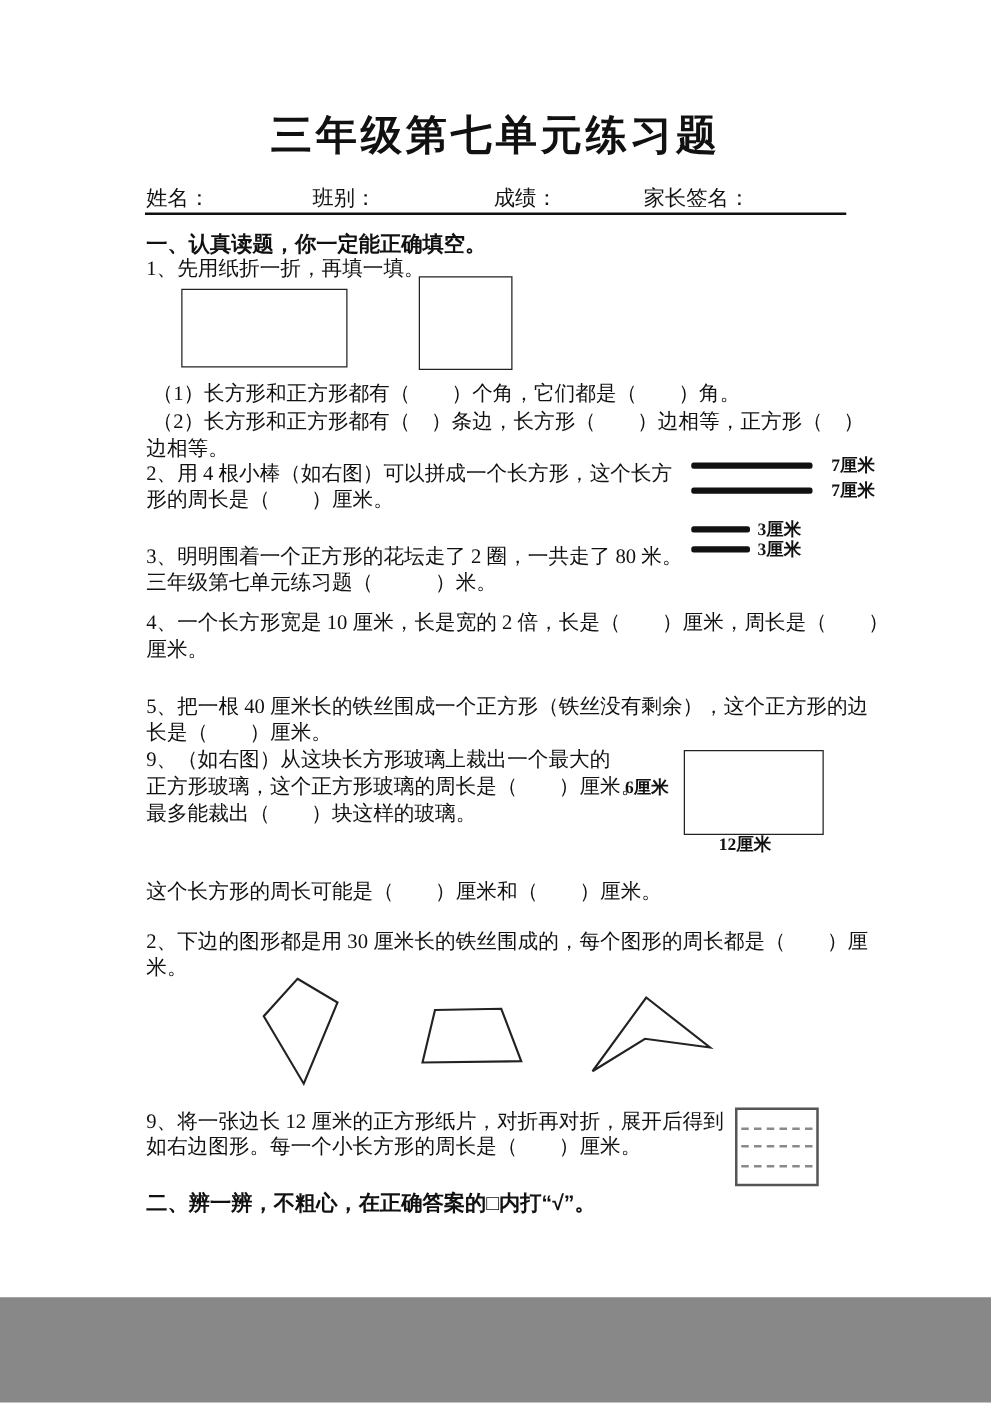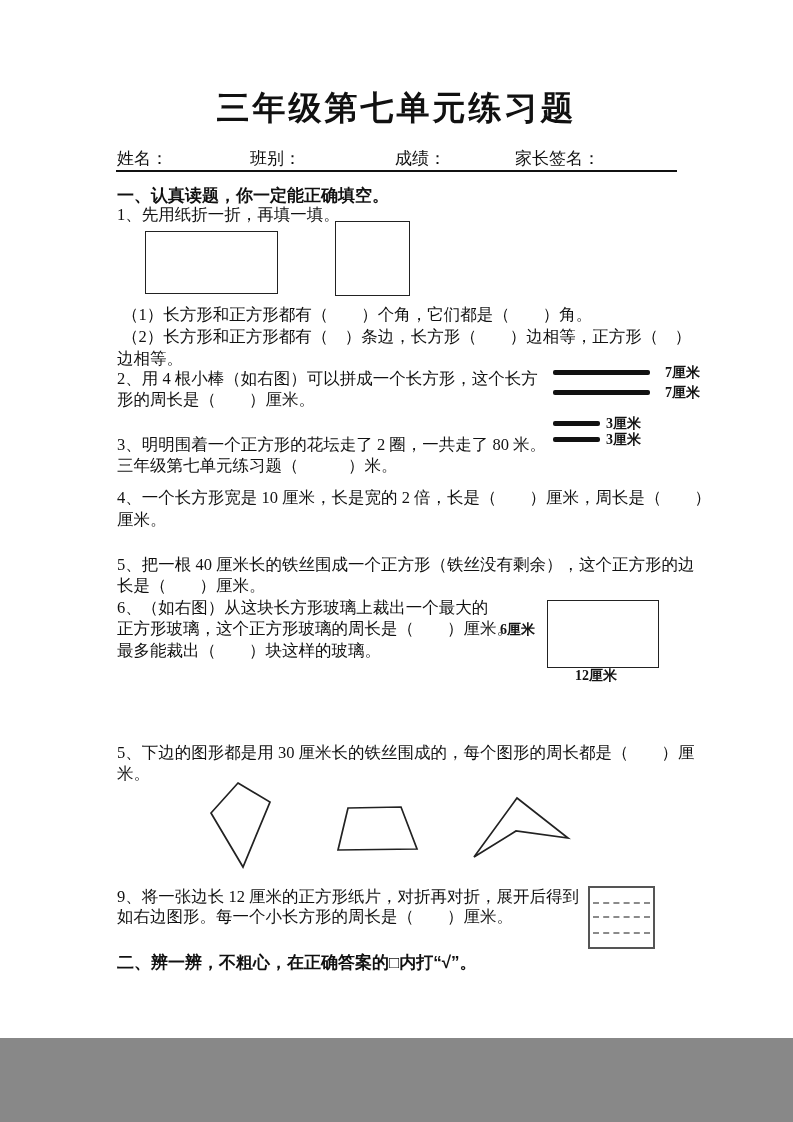--- a/index.html
+++ b/index.html
@@ -85,29 +85,30 @@
 
   <div class="abs bodyline" style="left:117px; top:436px;">3、明明围着一个正方形的花坛走了 2 圈，一共走了 80 米。</div>
   <div class="abs bodyline" style="left:117px; top:457px;">三年级第七单元练习题（　　　）米。</div>
 
   <div class="abs bodyline" style="left:117px; top:489px;">4、一个长方形宽是 10 厘米，长是宽的 2 倍，长是（　　）厘米，周长是（　　）</div>
   <div class="abs bodyline" style="left:117px; top:511px;">厘米。</div>
 
   <div class="abs bodyline" style="left:117px; top:556px;">5、把一根 40 厘米长的铁丝围成一个正方形（铁丝没有剩余），这个正方形的边</div>
   <div class="abs bodyline" style="left:117px; top:577px;">长是（　　）厘米。</div>
 
-  <div class="abs bodyline" style="left:117px; top:599px;">6、（如右图）从这块长方形玻璃上裁出一个最大的</div>
+  <div class="abs bodyline" style="left:117px; top:599px;">9、（如右图）从这块长方形玻璃上裁出一个最大的</div>
   <div class="abs bodyline" style="left:117px; top:620px;">正方形玻璃，这个正方形玻璃的周长是（　　）厘米。</div>
   <div class="abs bodyline" style="left:117px; top:642px;">最多能裁出（　　）块这样的玻璃。</div>
   <div class="abs shape-outline" style="left:547px; top:600px; width:110px; height:66px;"></div>
   <div class="abs dim-label" style="left:500px; top:621px;">6厘米</div>
   <div class="abs dim-label" style="left:575px; top:667px;">12厘米</div>
 
+  <div class="abs bodyline" style="left:117px; top:704px;">这个长方形的周长可能是（　　）厘米和（　　）厘米。</div>
 
-  <div class="abs bodyline" style="left:117px; top:744px;">5、下边的图形都是用 30 厘米长的铁丝围成的，每个图形的周长都是（　　）厘</div>
+  <div class="abs bodyline" style="left:117px; top:744px;">2、下边的图形都是用 30 厘米长的铁丝围成的，每个图形的周长都是（　　）厘</div>
   <div class="abs bodyline" style="left:117px; top:765px;">米。</div>
 
   <div class="abs" style="left:190px; top:770px; width:390px; height:110px;">
     <svg width="390" height="110" viewBox="0 0 390 110">
       <polygon points="48,13 80,32 53,97 21,43" fill="none" stroke="#222222" stroke-width="1.7"></polygon>
       <polygon points="158,38 211,37 227,79 148,80" fill="none" stroke="#222222" stroke-width="1.7"></polygon>
       <polygon points="327,28 378,68 326,61 284,87" fill="none" stroke="#222222" stroke-width="1.7"></polygon>
     </svg>
   </div>
 

